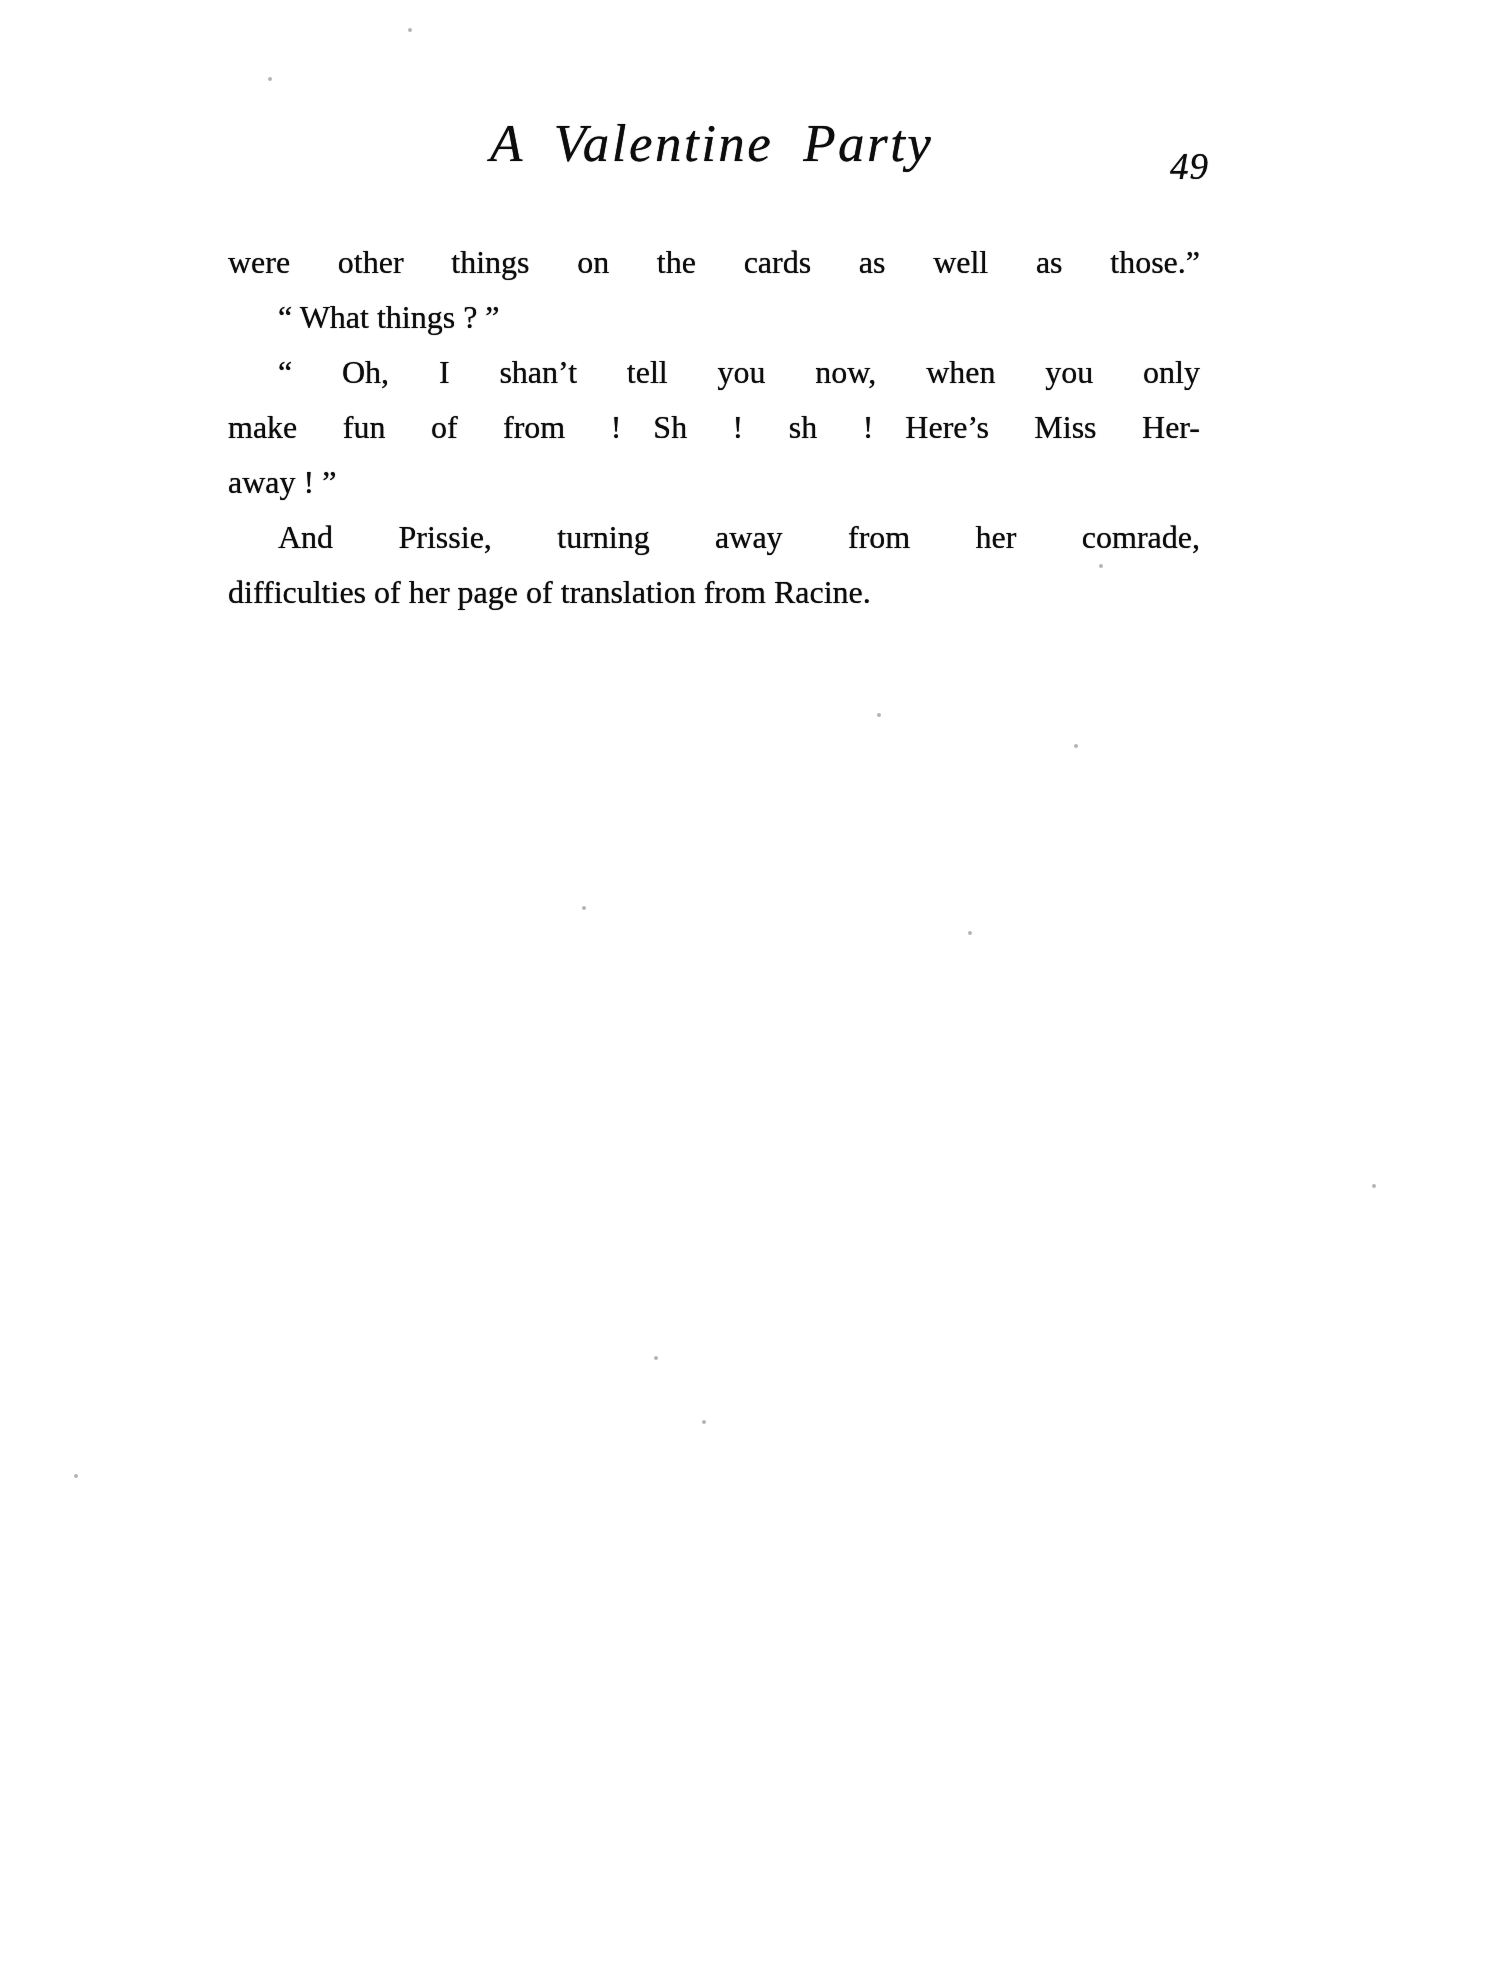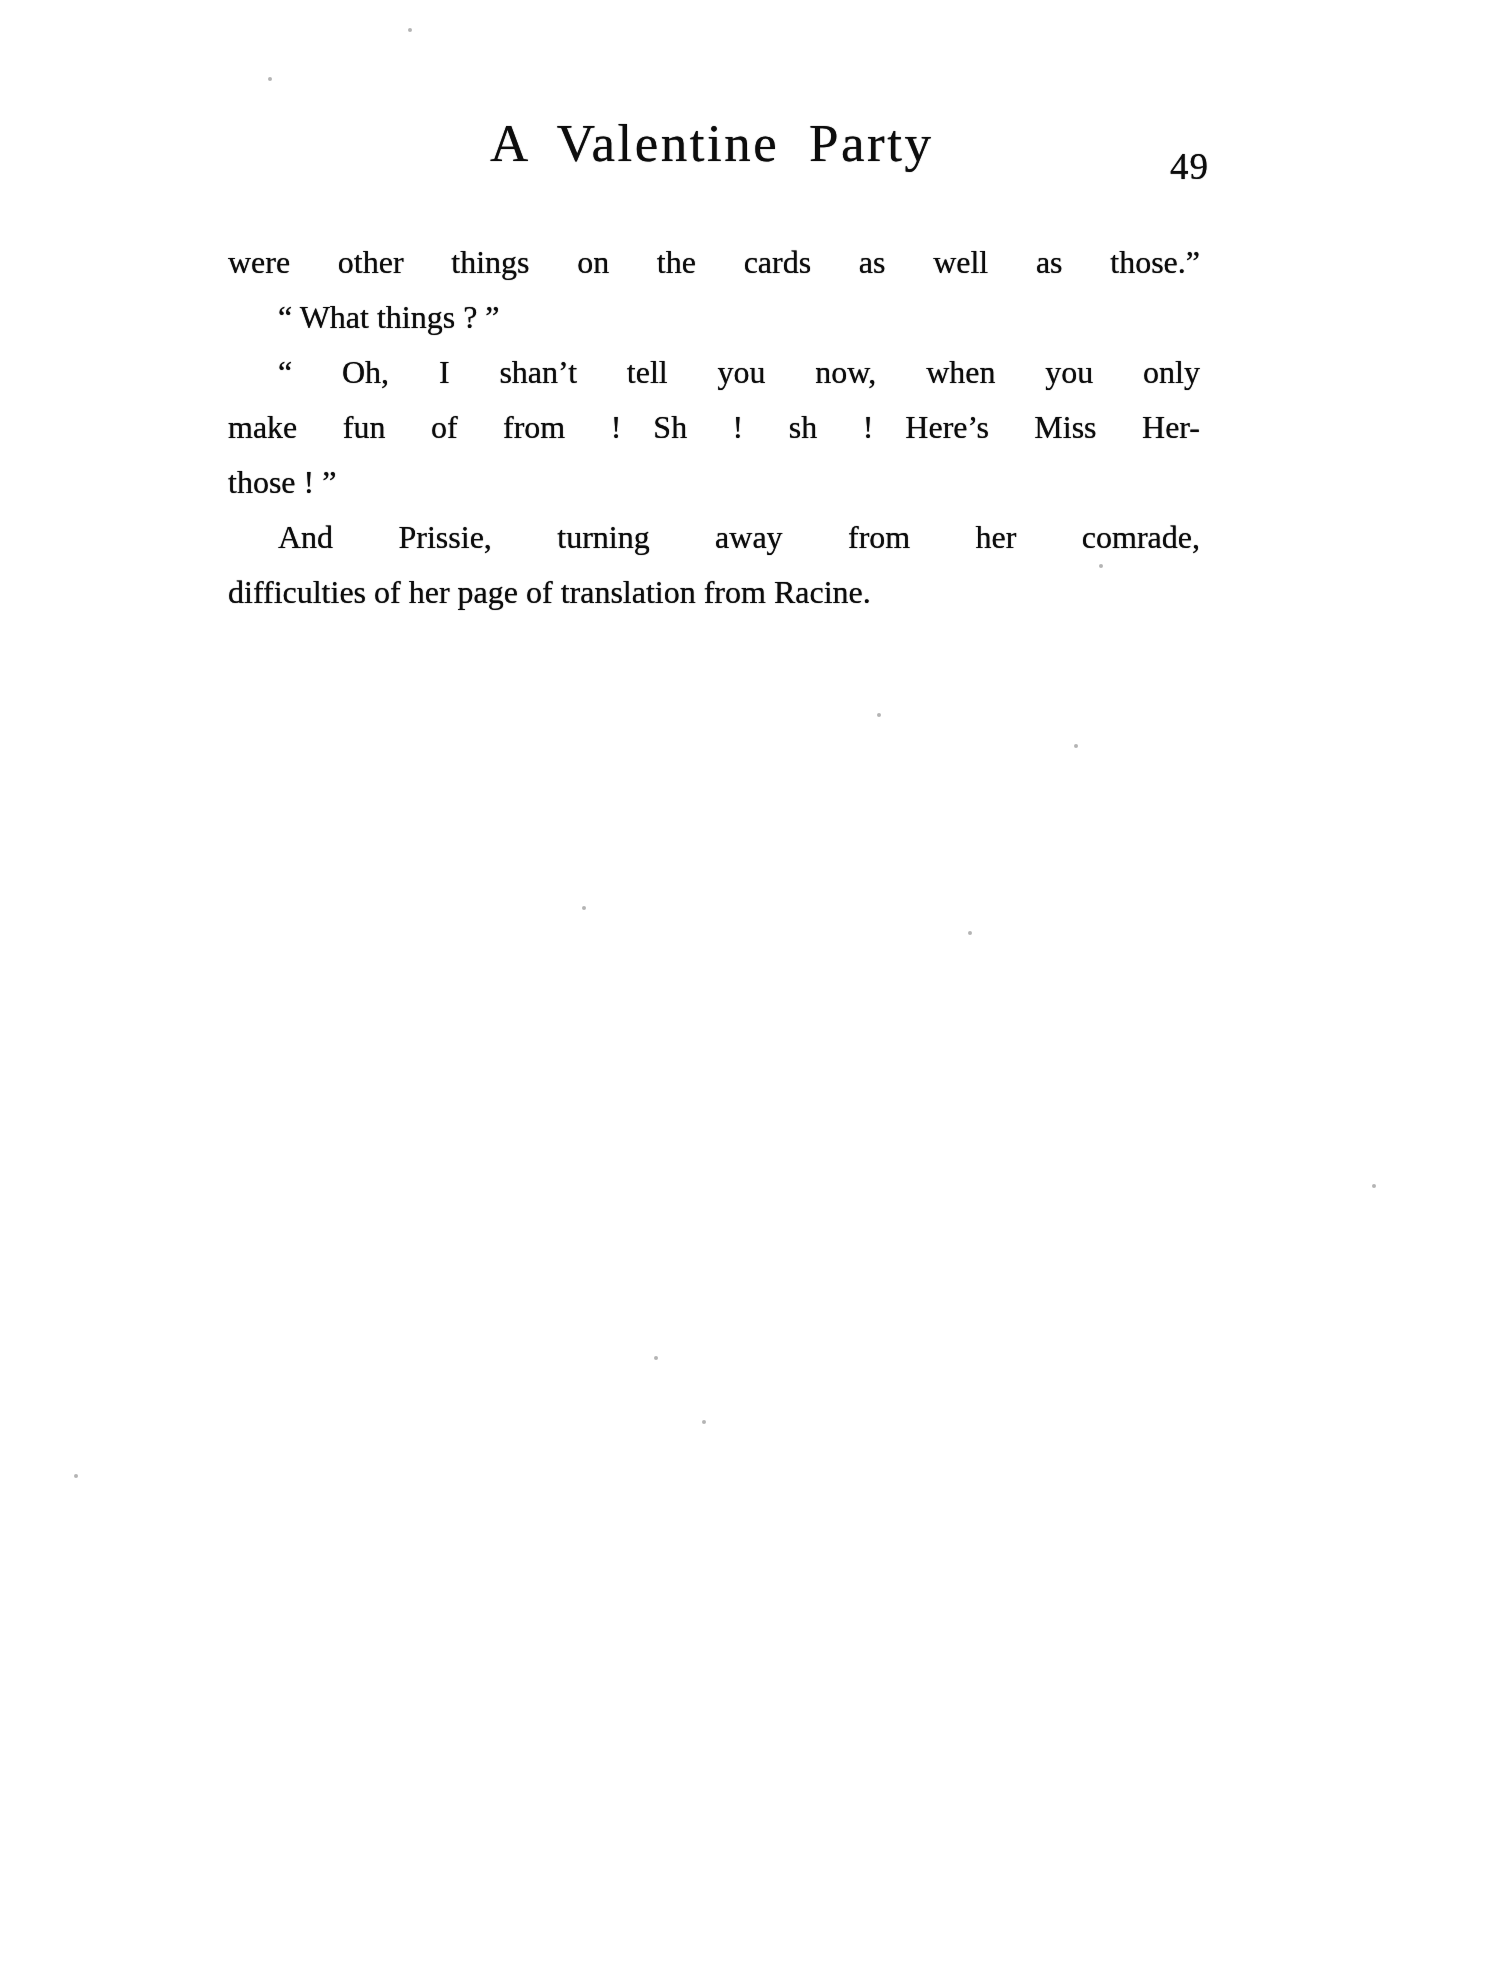--- a/index.html
+++ b/index.html
@@ -16,20 +16,21 @@
     font-family: "Liberation Serif", serif;
     color: #0d0d0d;
   }
   
   .running-head {
     position: absolute;
     left: 0;
     top: 0;
     width: 100%;
     height: 220px;
+    font-style: italic;
   }
   .chapter-title {
     position: absolute;
     left: 490px;
     top: 112px;
     margin: 0;
     font-size: 53px;
     font-weight: normal;
     line-height: 62px;
     letter-spacing: 2.5px;
@@ -85,21 +86,21 @@
   <div class="running-head">
     <h1 class="chapter-title">A Valentine Party</h1>
     <span class="folio">49</span>
   </div>
 
   <div class="text-block">
     <div class="text-line justify">were other things on the cards as well as those.”</div>
     <div class="text-line indent">“ What things ? ”</div>
     <div class="text-line indent justify">“ Oh, I shan’t tell you now, when you only</div>
     <div class="text-line justify">make fun of from ! Sh ! sh ! Here’s Miss Her-</div>
-    <div class="text-line">those ! ”</div>
+    <div class="text-line">away ! ”</div>
     <div class="text-line indent justify">And Prissie, turning away from her comrade,</div>
     <div class="text-line">difficulties of her page of translation from Racine.</div>
   </div>
 
   <div id="specks">
       <div class="speck" style="left: 408px; top: 28px;"></div>
       <div class="speck" style="left: 268px; top: 77px;"></div>
       <div class="speck" style="left: 1099px; top: 564px;"></div>
       <div class="speck" style="left: 877px; top: 713px;"></div>
       <div class="speck" style="left: 1074px; top: 744px;"></div>

